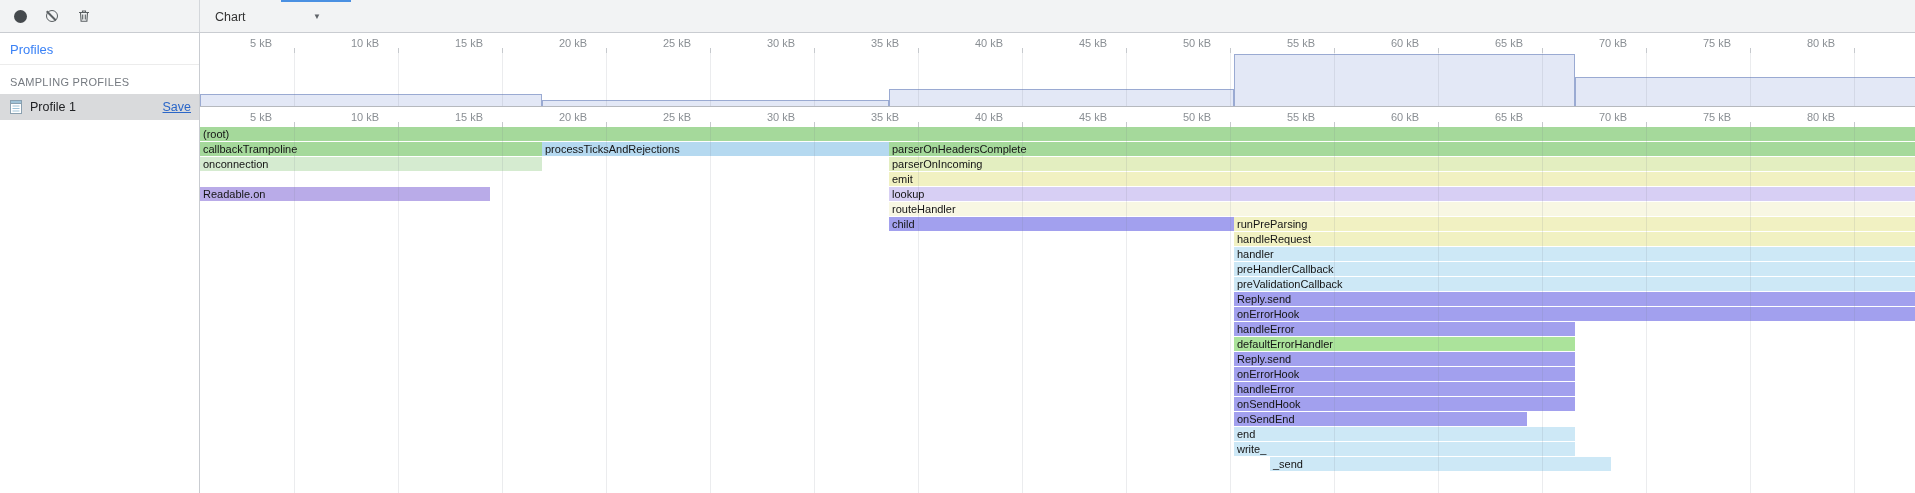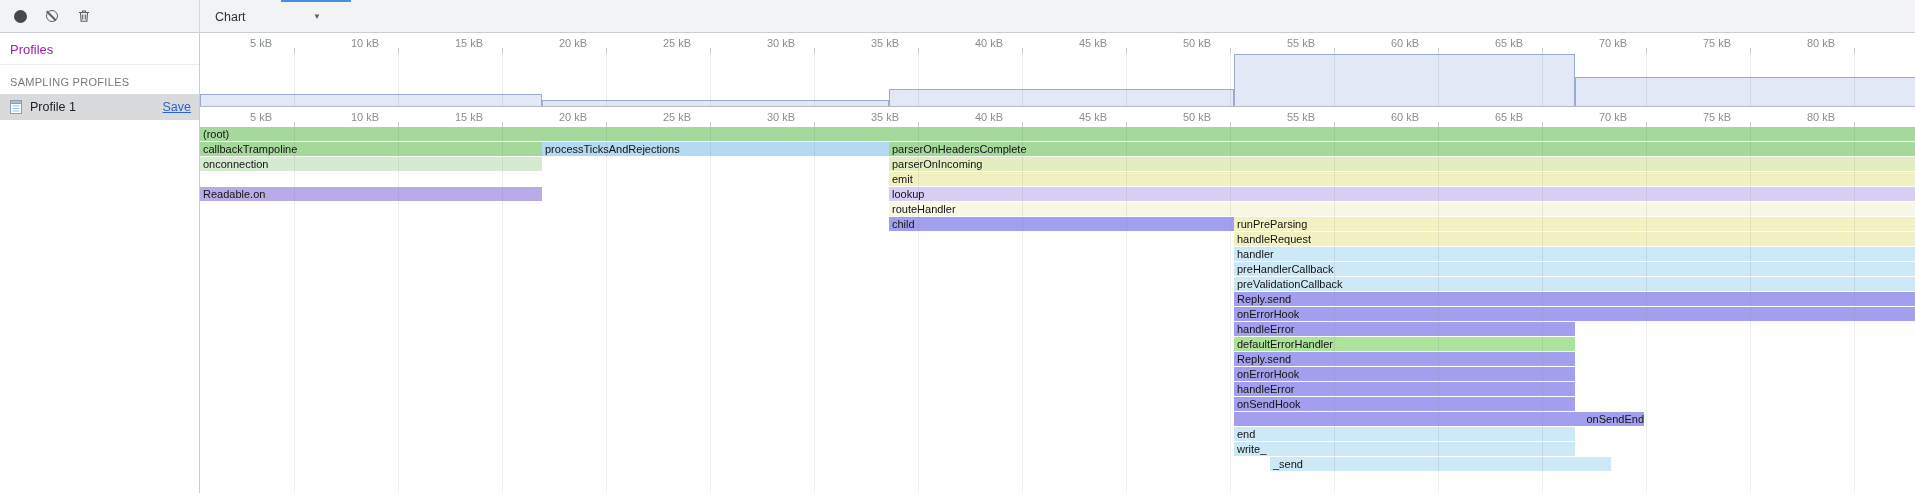--- a/index.html
+++ b/index.html
@@ -29,21 +29,21 @@
     padding:0 8px; font-size:12.5px; color:#333; cursor:pointer;
   }
   .caret { font-size:8px; color:#5f6368; }
   .top-accent { position:absolute; left:281px; top:0; width:70px; height:2px; }
 
   
   .content { display:flex; flex:1; min-height:0; }
 
   
   .sidebar { width:200px; flex:0 0 auto; background:#fff; border-right:1px solid #c9ccd1; }
-  .sidebar-title { padding:9px 10px 7px; font-size:13px; color:#a21caf; border-bottom:1px solid #ececec; }
+  .sidebar-title { padding:9px 10px 7px; font-size:13px; color:#3b82f6; border-bottom:1px solid #ececec; }
   .sidebar-section { padding:11px 10px 6px; font-size:11px; color:#757a80; letter-spacing:0.3px; }
   .profile-item { height:26px; display:flex; align-items:center; gap:6px; padding:0 8px; font-size:12.5px; cursor:pointer; }
   .profile-item.selected { background:#d9dadc; }
   .profile-icon { display:flex; align-items:center; }
   .save-link { margin-left:auto; text-decoration:underline; font-size:12.5px; cursor:pointer; }
 
   
   .chart-pane { flex:1; min-width:0; display:flex; flex-direction:column; background:#fff; position:relative; }
   .overview { height:74px; flex:0 0 auto; position:relative; border-bottom:1px solid #b6b9be; overflow:hidden; }
   .ruler { height:20px; position:relative; }
@@ -225,21 +225,21 @@
               <div class="fbar" style="left: 689px; width: 1027px; background: rgb(227, 238, 192);">
                 <span class="fbar-label">parserOnIncoming</span>
               </div>
             </div>
             <div class="frow">
               <div class="fbar" style="left: 689px; width: 1027px; background: rgb(241, 241, 194);">
                 <span class="fbar-label">emit</span>
               </div>
             </div>
             <div class="frow">
-              <div class="fbar" style="left: 0px; width: 342px; background: rgb(185, 171, 232);">
+              <div class="fbar" style="left: 0px; width: 290px; background: rgb(185, 171, 232);">
                 <span class="fbar-label">Readable.on</span>
               </div>
               <div class="fbar" style="left: 689px; width: 1027px; background: rgb(215, 207, 244);">
                 <span class="fbar-label">lookup</span>
               </div>
             </div>
             <div class="frow">
               <div class="fbar" style="left: 689px; width: 1027px; background: rgb(248, 247, 227);">
                 <span class="fbar-label">routeHandler</span>
               </div>
@@ -306,21 +306,21 @@
               <div class="fbar" style="left: 1034px; width: 341px; background: rgb(162, 160, 238);">
                 <span class="fbar-label">handleError</span>
               </div>
             </div>
             <div class="frow">
               <div class="fbar" style="left: 1034px; width: 341px; background: rgb(162, 160, 238);">
                 <span class="fbar-label">onSendHook</span>
               </div>
             </div>
             <div class="frow">
-              <div class="fbar" style="left: 1034px; width: 410px; background: rgb(162, 160, 238); text-align: right;">
+              <div class="fbar" style="left: 1034px; width: 293px; background: rgb(162, 160, 238);">
                 <span class="fbar-label">onSendEnd</span>
               </div>
             </div>
             <div class="frow">
               <div class="fbar" style="left: 1034px; width: 341px; background: rgb(205, 232, 246);">
                 <span class="fbar-label">end</span>
               </div>
             </div>
             <div class="frow">
               <div class="fbar" style="left: 1034px; width: 341px; background: rgb(205, 232, 246);">

